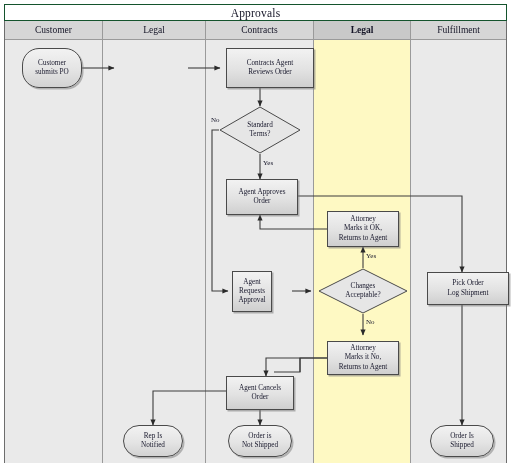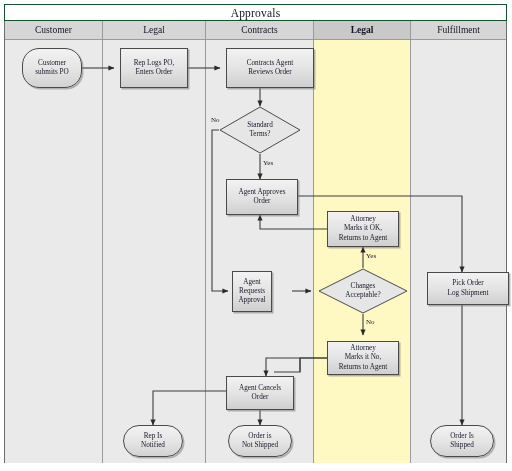--- a/index.html
+++ b/index.html
@@ -169,23 +169,20 @@
 
   <div class="edge-label" style="left:211px;top:116px;">No</div>
   <div class="edge-label" style="left:263px;top:159px;">Yes</div>
   <div class="edge-label" style="left:366px;top:252px;">Yes</div>
   <div class="edge-label" style="left:366px;top:318px;">No</div>
 
   <div class="node term" style="left:22px;top:48px;width:60px;height:40px;">
     <span>Customer<br>submits PO</span>
   </div>
 
-  <div class="node proc" style="left:120px;top:48px;width:68px;height:40px;">
-    <span>Rep Logs PO,<br>Enters Order</span>
-  </div>
 
   <div class="node proc" style="left:226px;top:48px;width:88px;height:40px;">
     <span>Contracts Agent<br>Reviews Order</span>
   </div>
 
   <div class="diamond-wrap" style="left:219px;top:106px;width:82px;height:48px;">
     <svg width="82" height="48" viewBox="0 0 82 48" xmlns="http://www.w3.org/2000/svg">
       <polygon points="41,1 81,24 41,47 1,24" fill="#e6e6e6" stroke="#4a4a4a" stroke-width="1"></polygon>
     </svg>
     <div class="diamond-label">Standard<br>Terms?</div>

